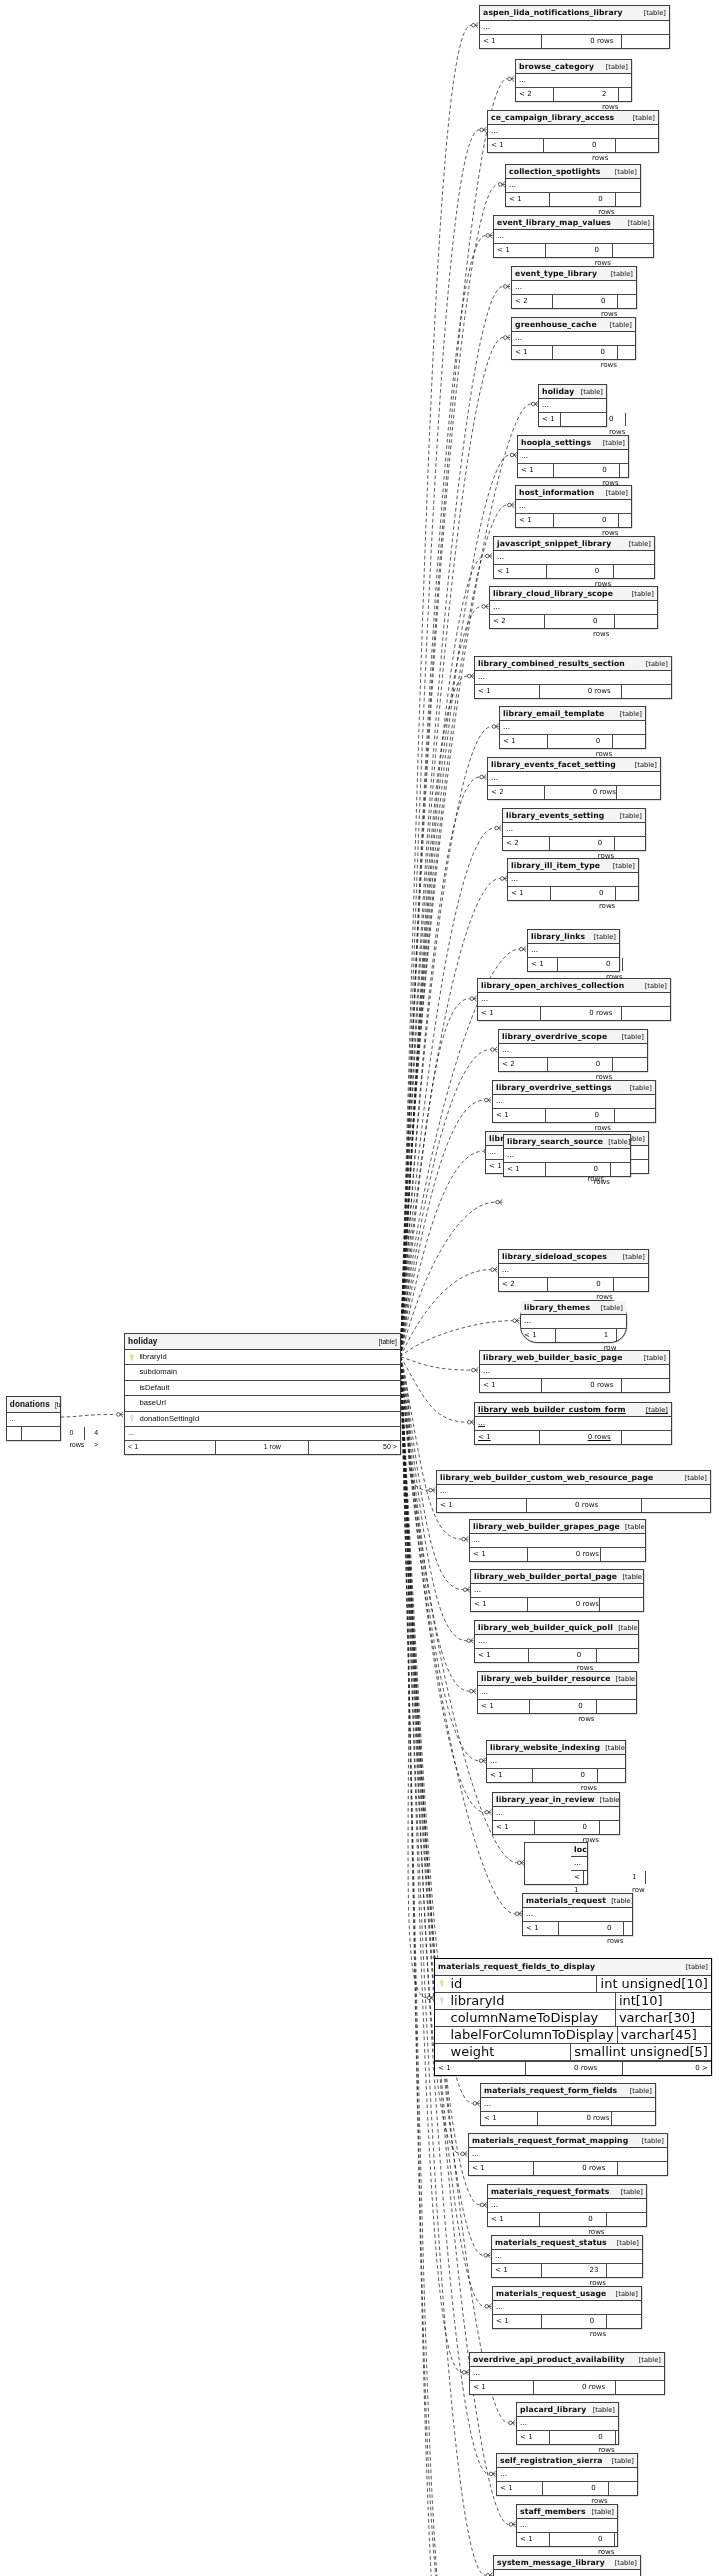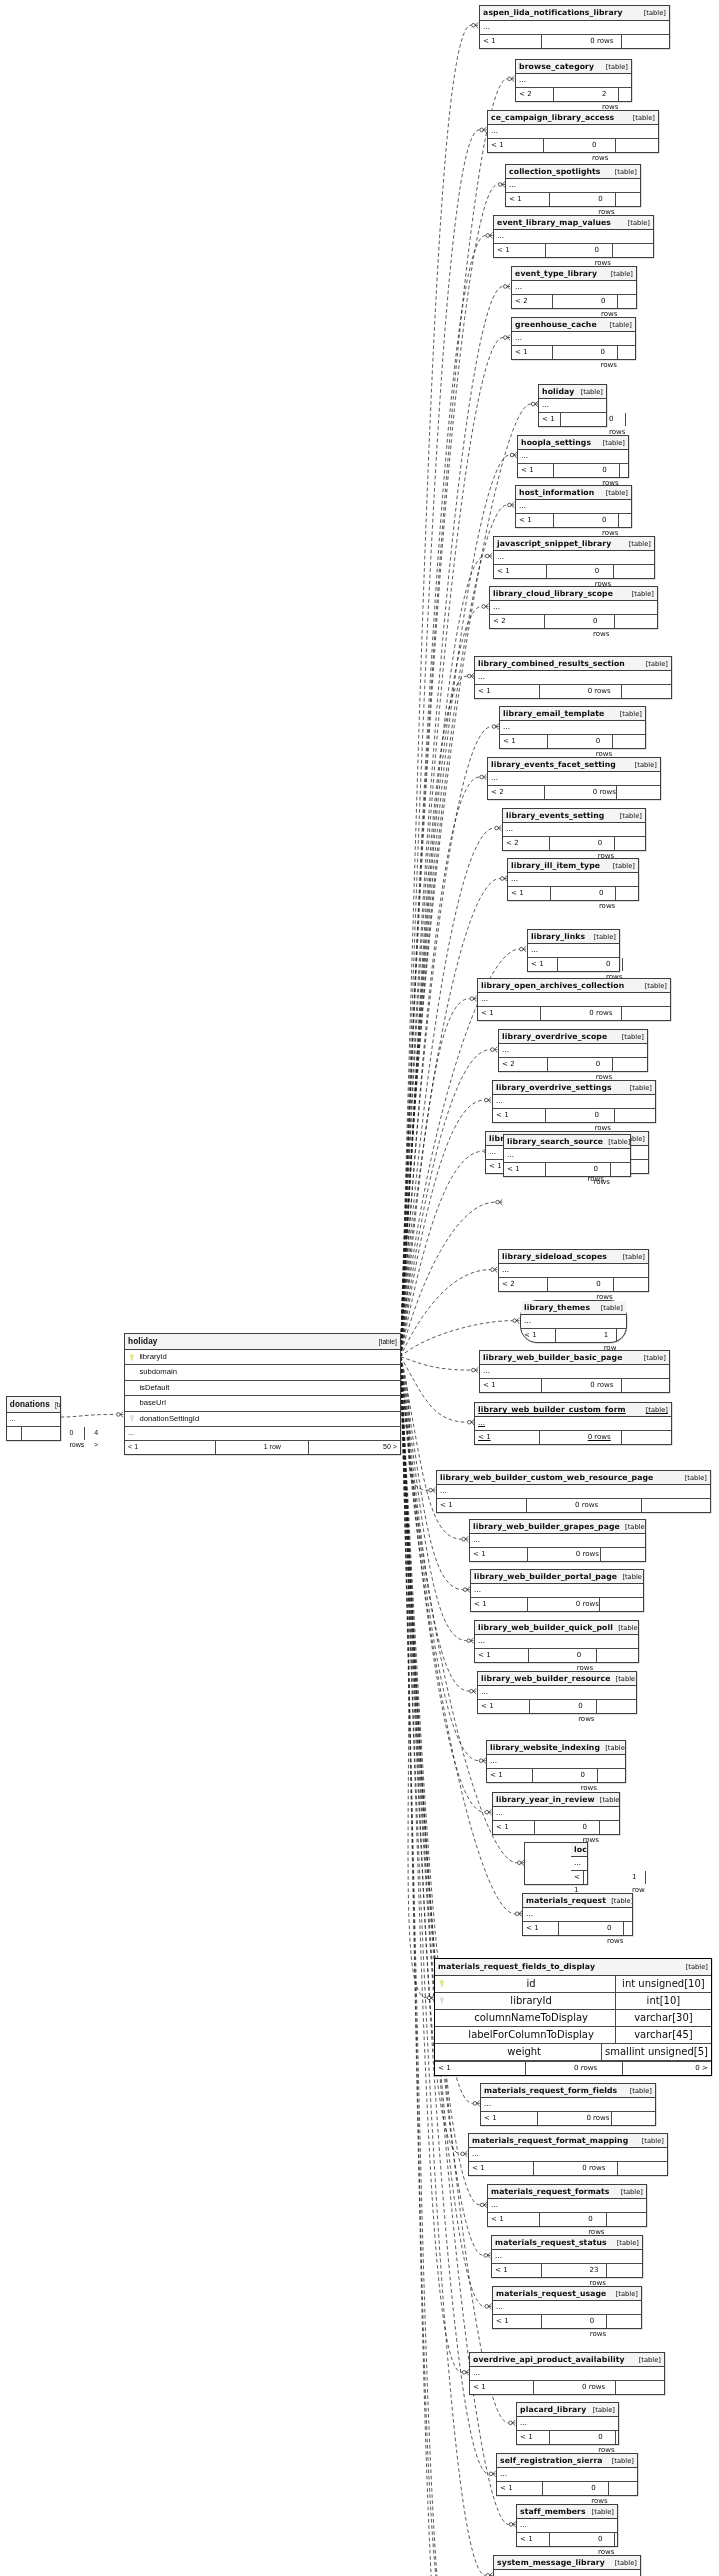--- a/index.html
+++ b/index.html
@@ -28,21 +28,21 @@
   .narrow .thead{height:15px;}
   .narrow .tname{font-size:8.2px;}
   .trow{position:relative;height:14.4px;line-height:14px;font-size:7.7px;padding:0 3.1px 0 14.4px;
         border-bottom:0.5px solid #4a4a4a;white-space:nowrap;}
   .trow:last-of-type{border-bottom:0.5px solid #4a4a4a;}
   .keyicon{position:absolute;left:4.1px;top:3.6px;width:5.7px;height:7.2px;}
   .keyicon.pk{color:#cfcf1c;}
   .keyicon.fk{color:#c4c4c4;}
 
   
-  .focal .trow{display:flex;height:16px;line-height:15.5px;font-size:10px;padding:0;text-align:center;}
+  .focal .trow{display:flex;height:16px;line-height:15.5px;font-size:13px;padding:0;}
   .focal .cname{flex:1 1 auto;padding:0 3.1px 0 15.5px;position:relative;white-space:nowrap;}
   .focal .ctype{flex:0 0 89px;border-left:0.5px solid #4a4a4a;padding:0 3.1px;white-space:nowrap;}
   .focal .thead{height:15.5px;}
   .focal .keyicon{top:4.1px;}
 </style>
 </head>
 <body>
 
 <div class="canvas">
 

